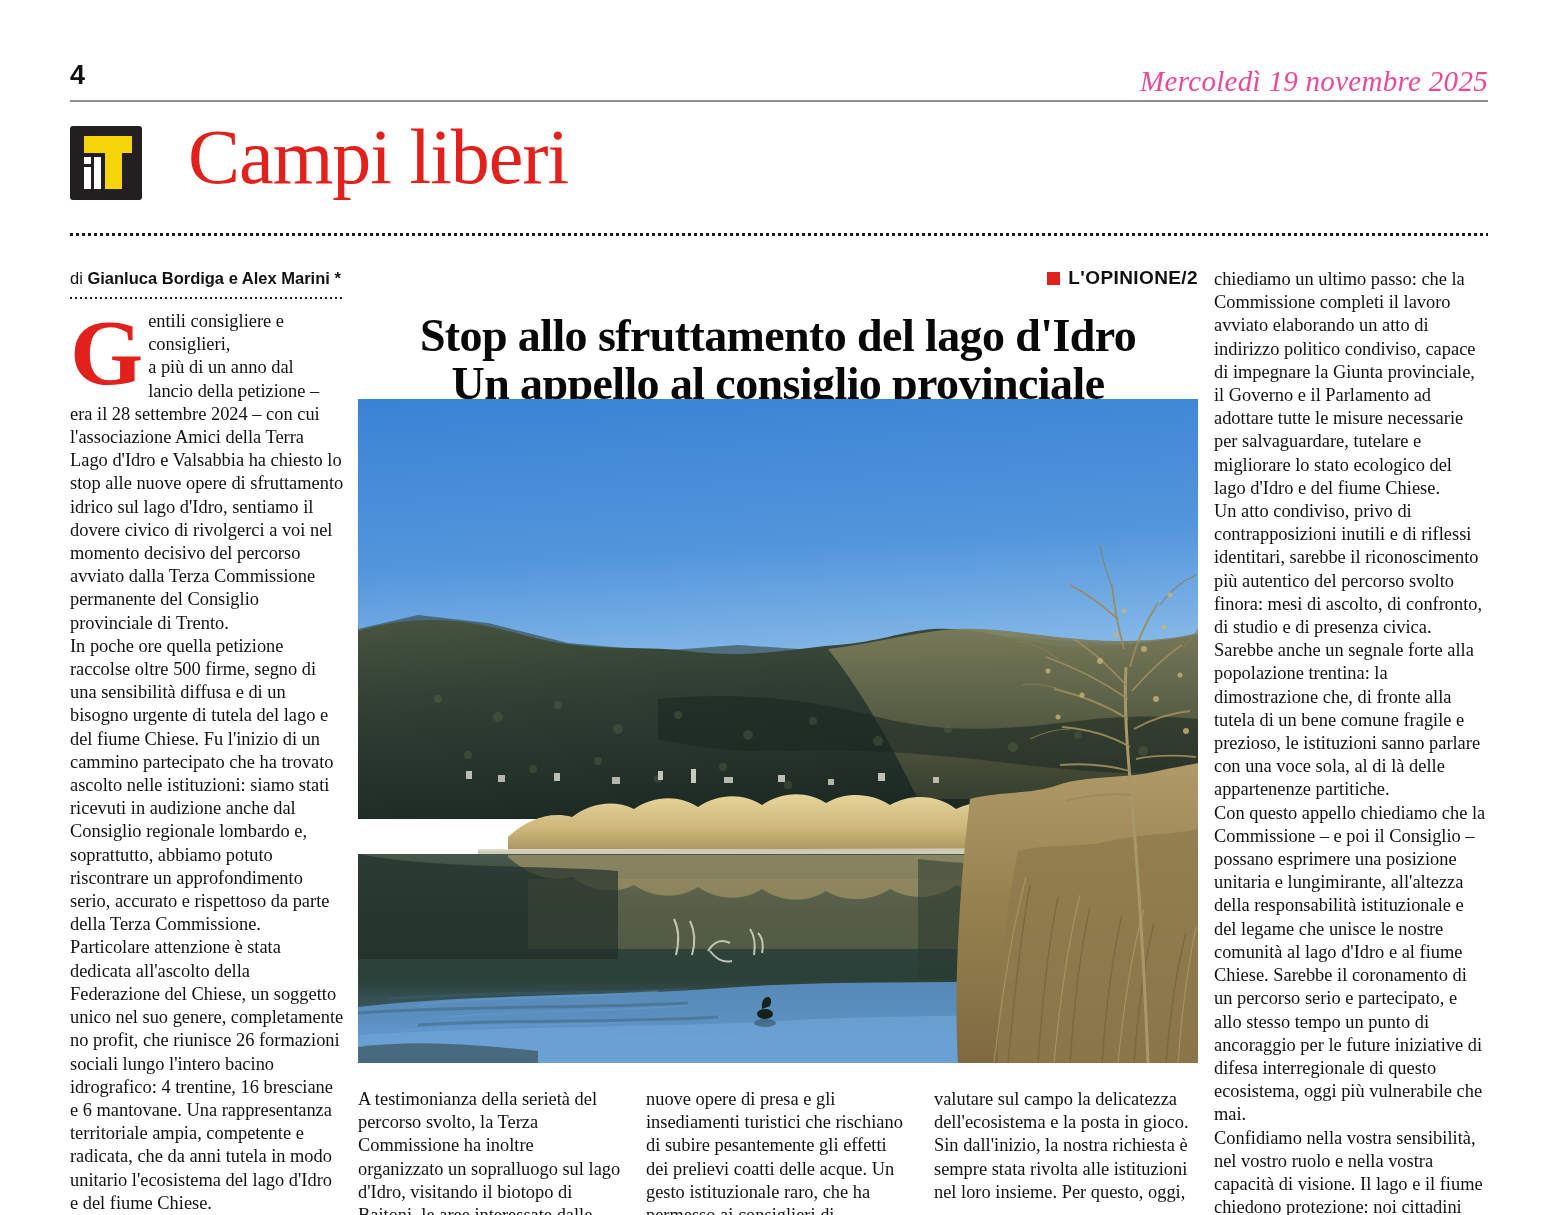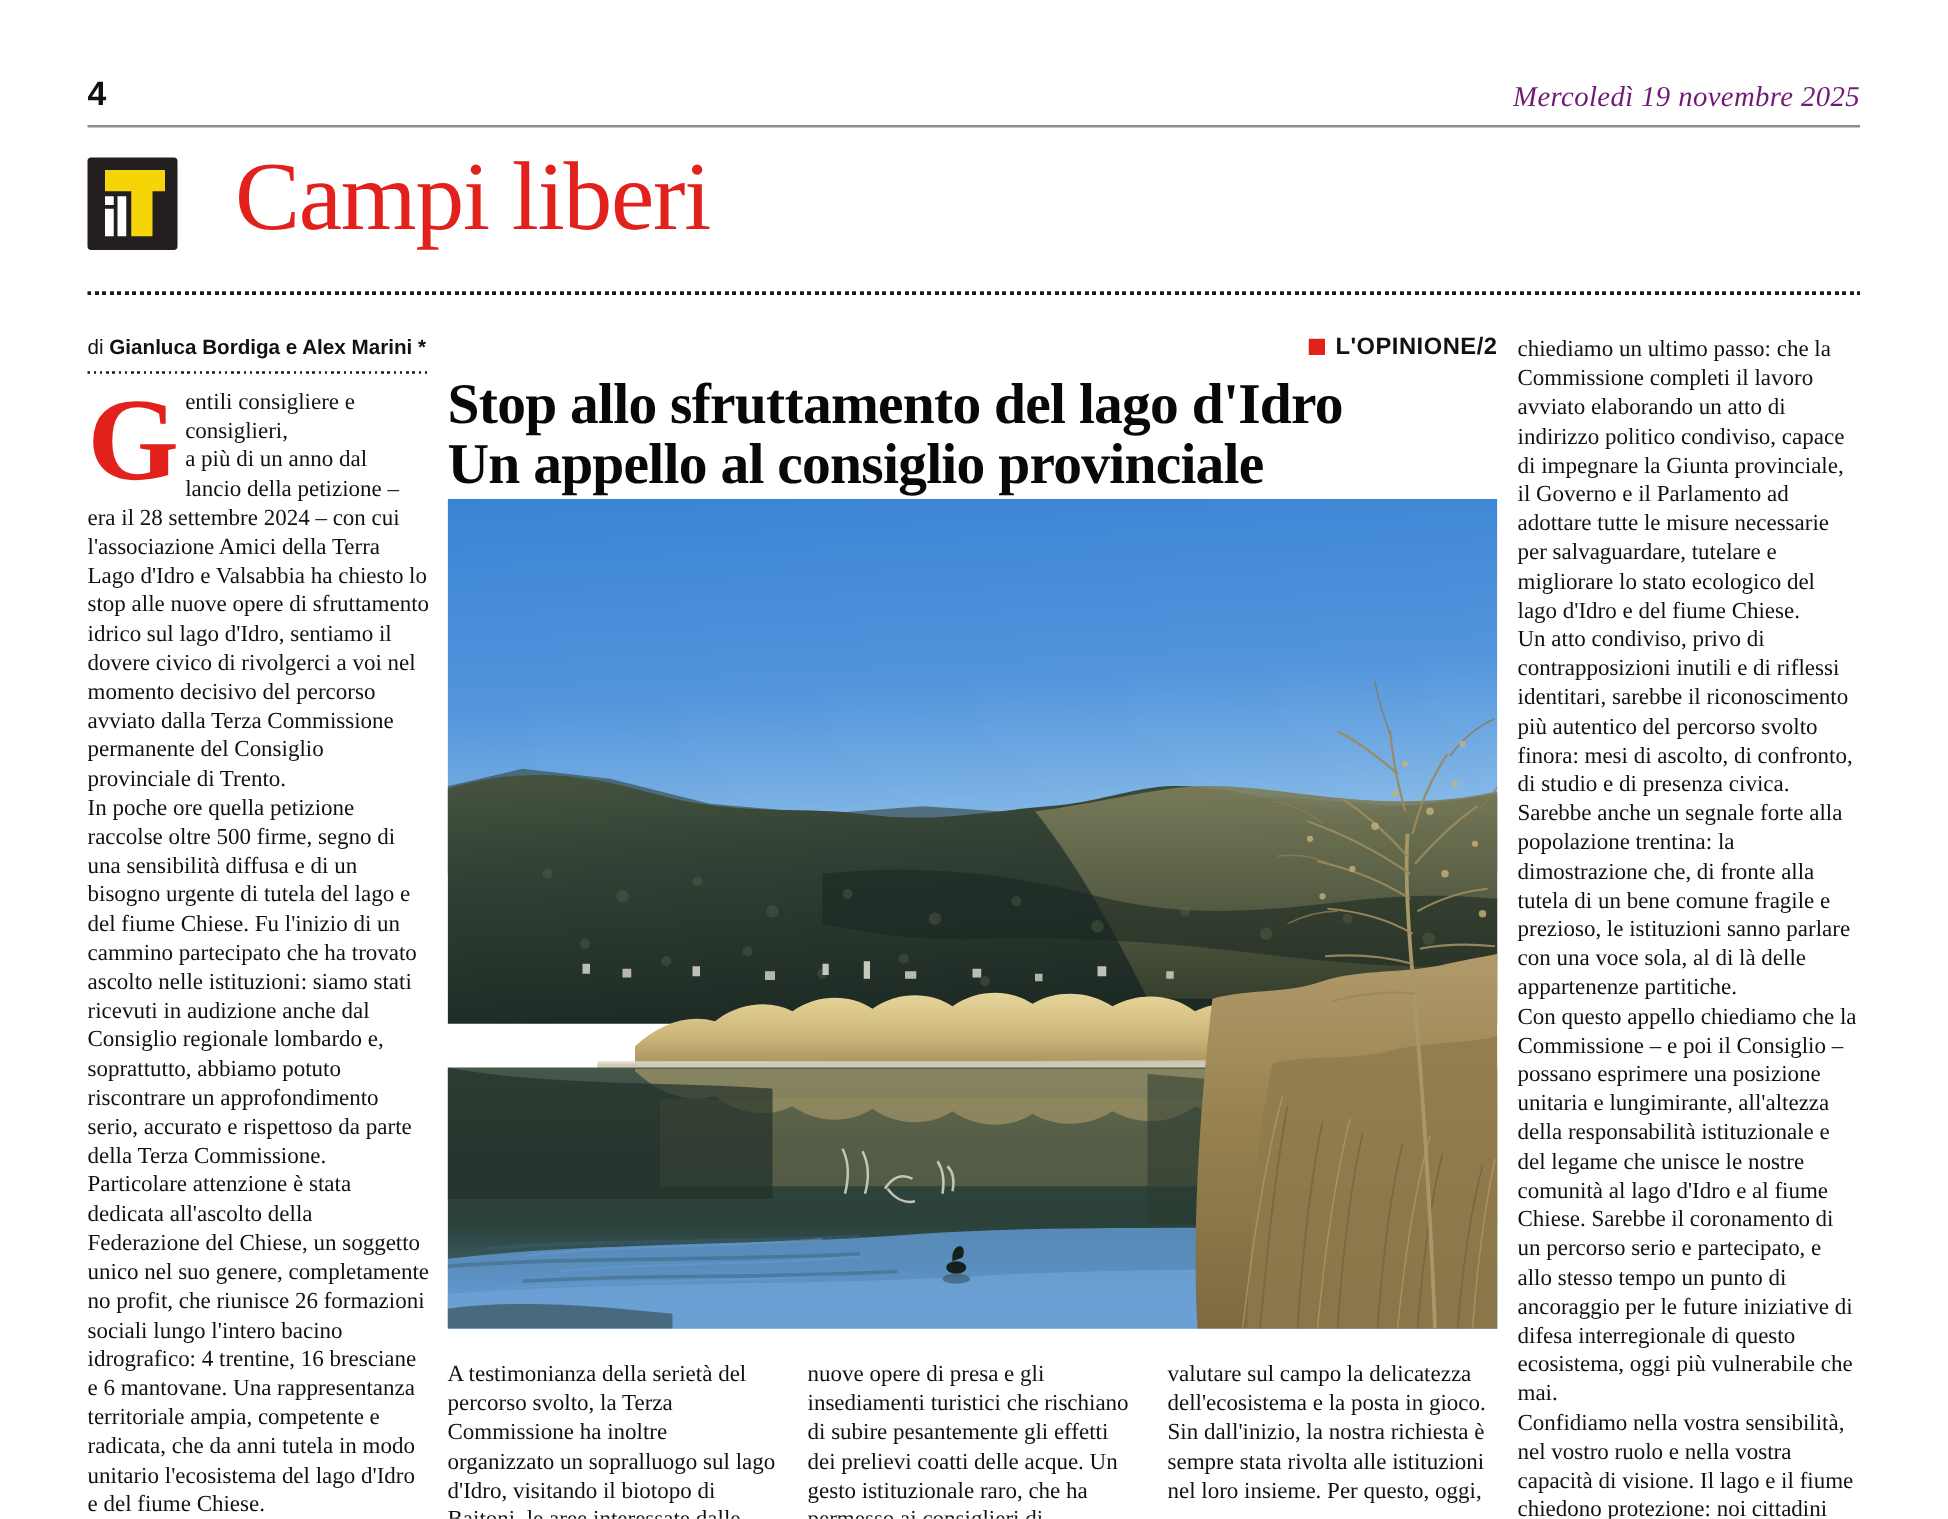--- a/index.html
+++ b/index.html
@@ -39,22 +39,22 @@
     font-size: 27px;
     color: #111;
     letter-spacing: -0.5px;
   }
   .issue-date {
     position: absolute;
     right: 0;
     top: 1px;
     font-family: "Liberation Serif", "DejaVu Serif", serif;
     font-style: italic;
-    font-size: 23px;
-    color: #701a75;
+    font-size: 29px;
+    color: #ec4899;
     letter-spacing: 0.3px;
   }
   .rule-top {
     position: absolute;
     left: 0;
     top: 36px;
     width: 1418px;
     height: 2px;
     background: #8d8d8d;
   }
@@ -215,21 +215,22 @@
   .kicker-square {
     display: inline-block;
     width: 13px;
     height: 13px;
     background: #e2211c;
     margin-right: 8px;
     position: relative;
     top: 1px;
   }
   .headline {
-    margin-top: 11px;
+    margin-top: 24px;
+    text-align: center;
     font-family: "Liberation Serif", "DejaVu Serif", serif;
     font-weight: bold;
     font-size: 46px;
     line-height: 48px;
     letter-spacing: -0.6px;
     color: #080808;
     white-space: pre-line;
   }
 
   

